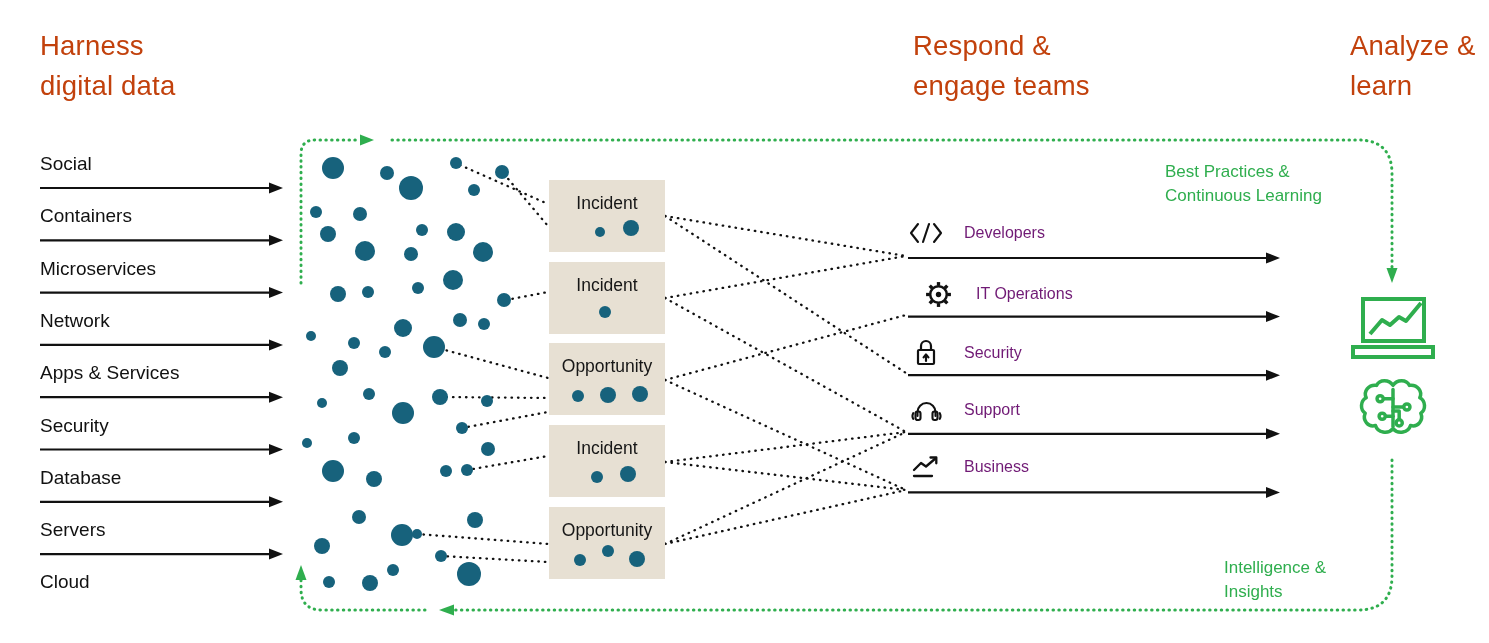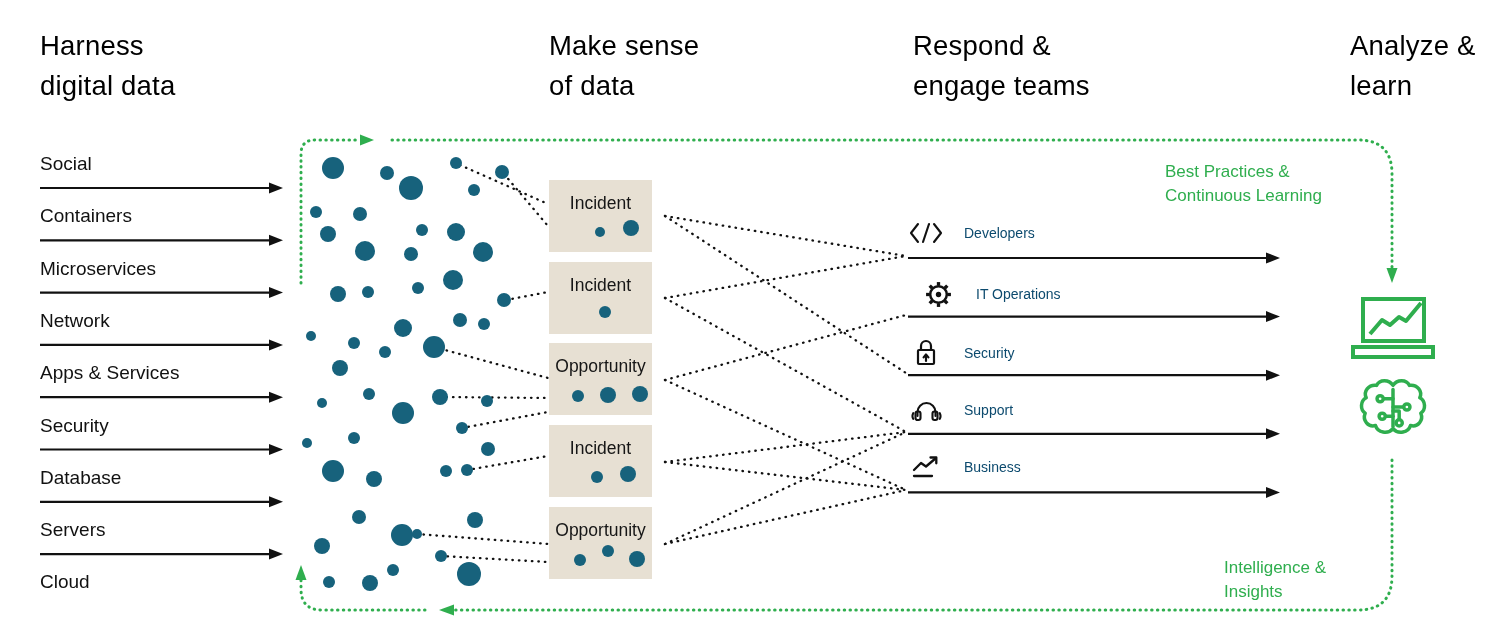--- a/index.html
+++ b/index.html
@@ -1,24 +1,24 @@
 <!DOCTYPE html>
 <html style="--teal: #17627C; --beige: #E7E0D3; --green: #2FAE4E;"><head>
 <meta charset="utf-8">
 <style>
   html,body{margin:0;padding:0;background:#fff;}
   .stage{position:relative;width:1489px;height:643px;background:#ffffff;
          font-family:"Liberation Sans",sans-serif;color:#111;overflow:hidden;}
   #diagram{position:absolute;left:0;top:0;width:1489px;height:643px;}
   .col-header{position:absolute;top:26px;font-size:27.5px;line-height:40px;font-weight:500;
-              letter-spacing:.2px;color:#000000;white-space:nowrap;}
+              letter-spacing:.2px;color:#c2410c;white-space:nowrap;}
   .source-row{position:absolute;font-size:19px;color:#111;white-space:nowrap;}
-  .team-row{position:absolute;display:flex;align-items:center;gap:20px;font-size:14px;color:#0c4a6e;}
+  .team-row{position:absolute;display:flex;align-items:center;gap:20px;font-size:16px;color:#701a75;}
   .team-row .ticon{display:inline-flex;width:36px;justify-content:center;align-items:center;}
-  .cluster-box{position:absolute;width:103px;height:72px;background:var(--beige,#E7E0D3);
+  .cluster-box{position:absolute;width:116px;height:72px;background:var(--beige,#E7E0D3);
                box-sizing:border-box;text-align:center;padding-top:13px;font-size:17.5px;color:#161616;}
   .box-dot{position:absolute;border-radius:50%;background:var(--teal,#17627C);}
   .green-note{position:absolute;font-size:17px;line-height:24px;color:var(--green,#2FAE4E);white-space:nowrap;}
   .analyze-icon{position:absolute;}
 </style>
 </head>
 <body>
 
 <div class="stage">
 
@@ -125,24 +125,20 @@
       <line x1="908" y1="433.8" x2="1267" y2="433.8" stroke="#111111" stroke-width="2.2"></line>
       <polygon points="1266,428.3 1266,439.3 1280,433.8" fill="#111111"></polygon>
       <line x1="908" y1="492.4" x2="1267" y2="492.4" stroke="#111111" stroke-width="2.2"></line>
       <polygon points="1266,486.9 1266,497.9 1280,492.4" fill="#111111"></polygon>
     </svg>
 
   <div class="col-header" style="left:40px;">
     <span>Harness</span><br>
     <span>digital data</span>
   </div>
-  <div class="col-header" style="left:549px;">
-    <span>Make sense</span><br>
-    <span>of data</span>
-  </div>
   <div class="col-header" style="left:913px;">
     <span>Respond &amp;</span><br>
     <span>engage teams</span>
   </div>
   <div class="col-header" style="left:1310px;margin-left:40px;">
     <span>Analyze &amp;</span><br>
     <span>learn</span>
   </div>
 
   <div id="sources-layer">

